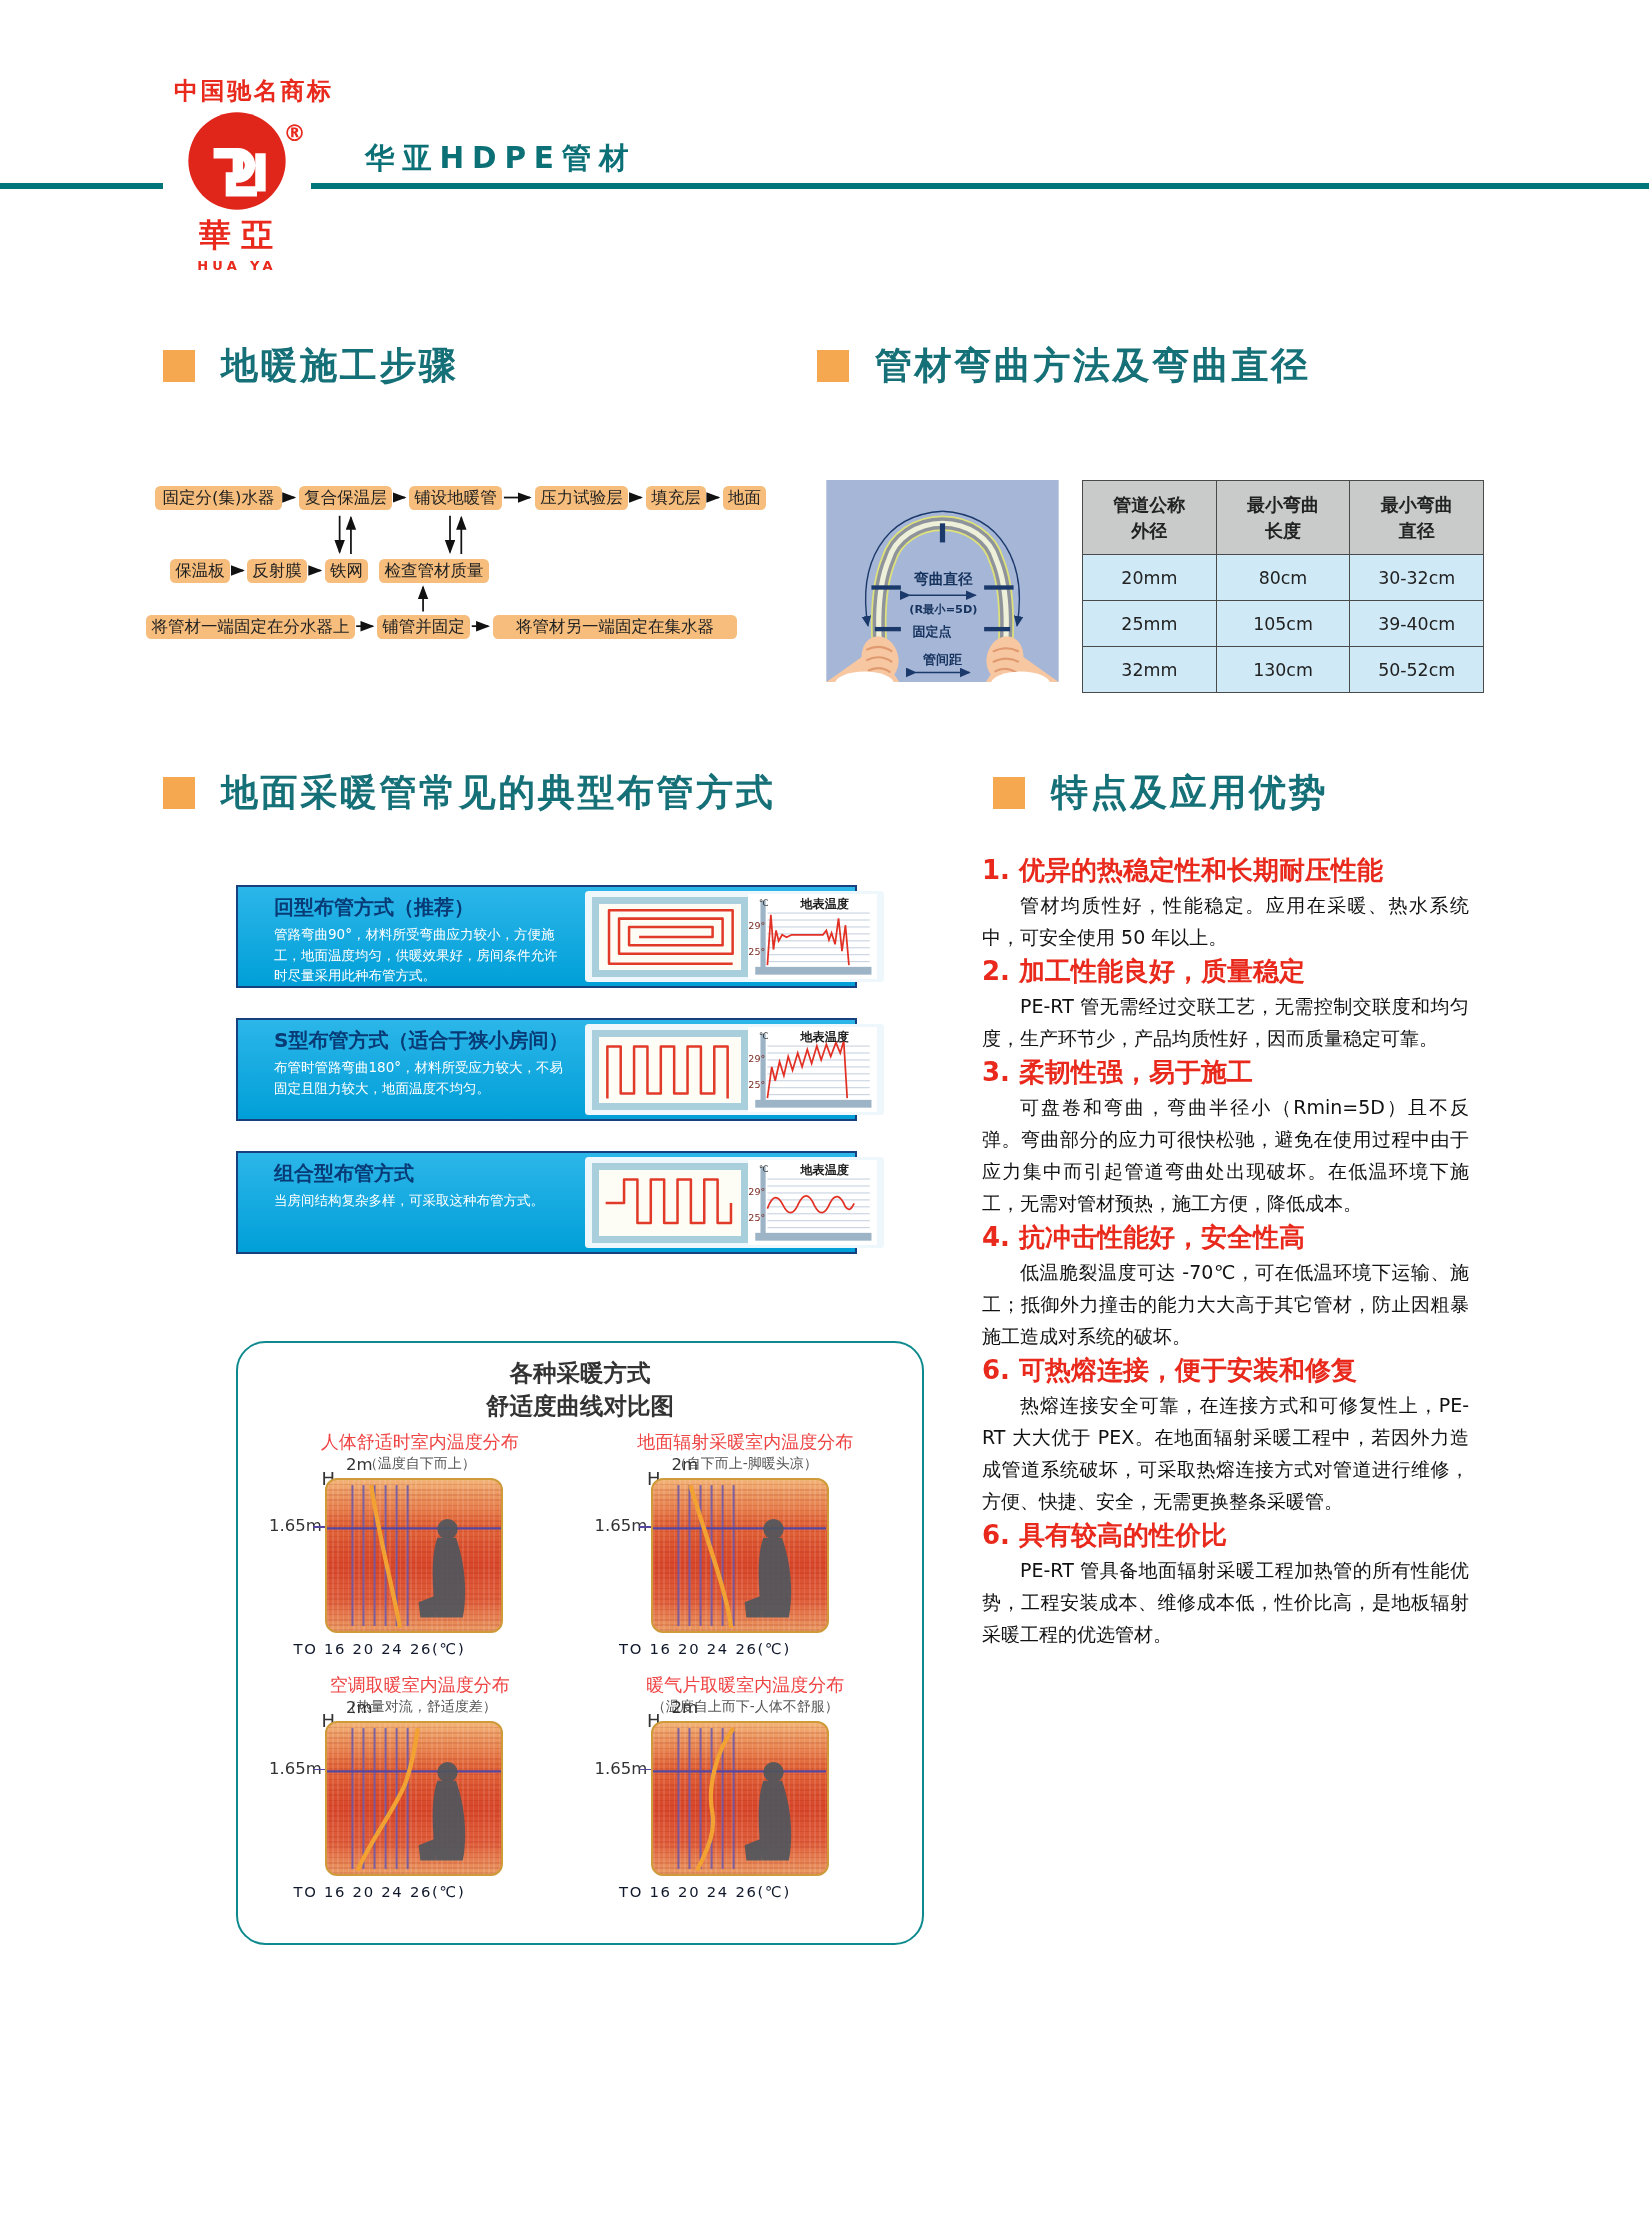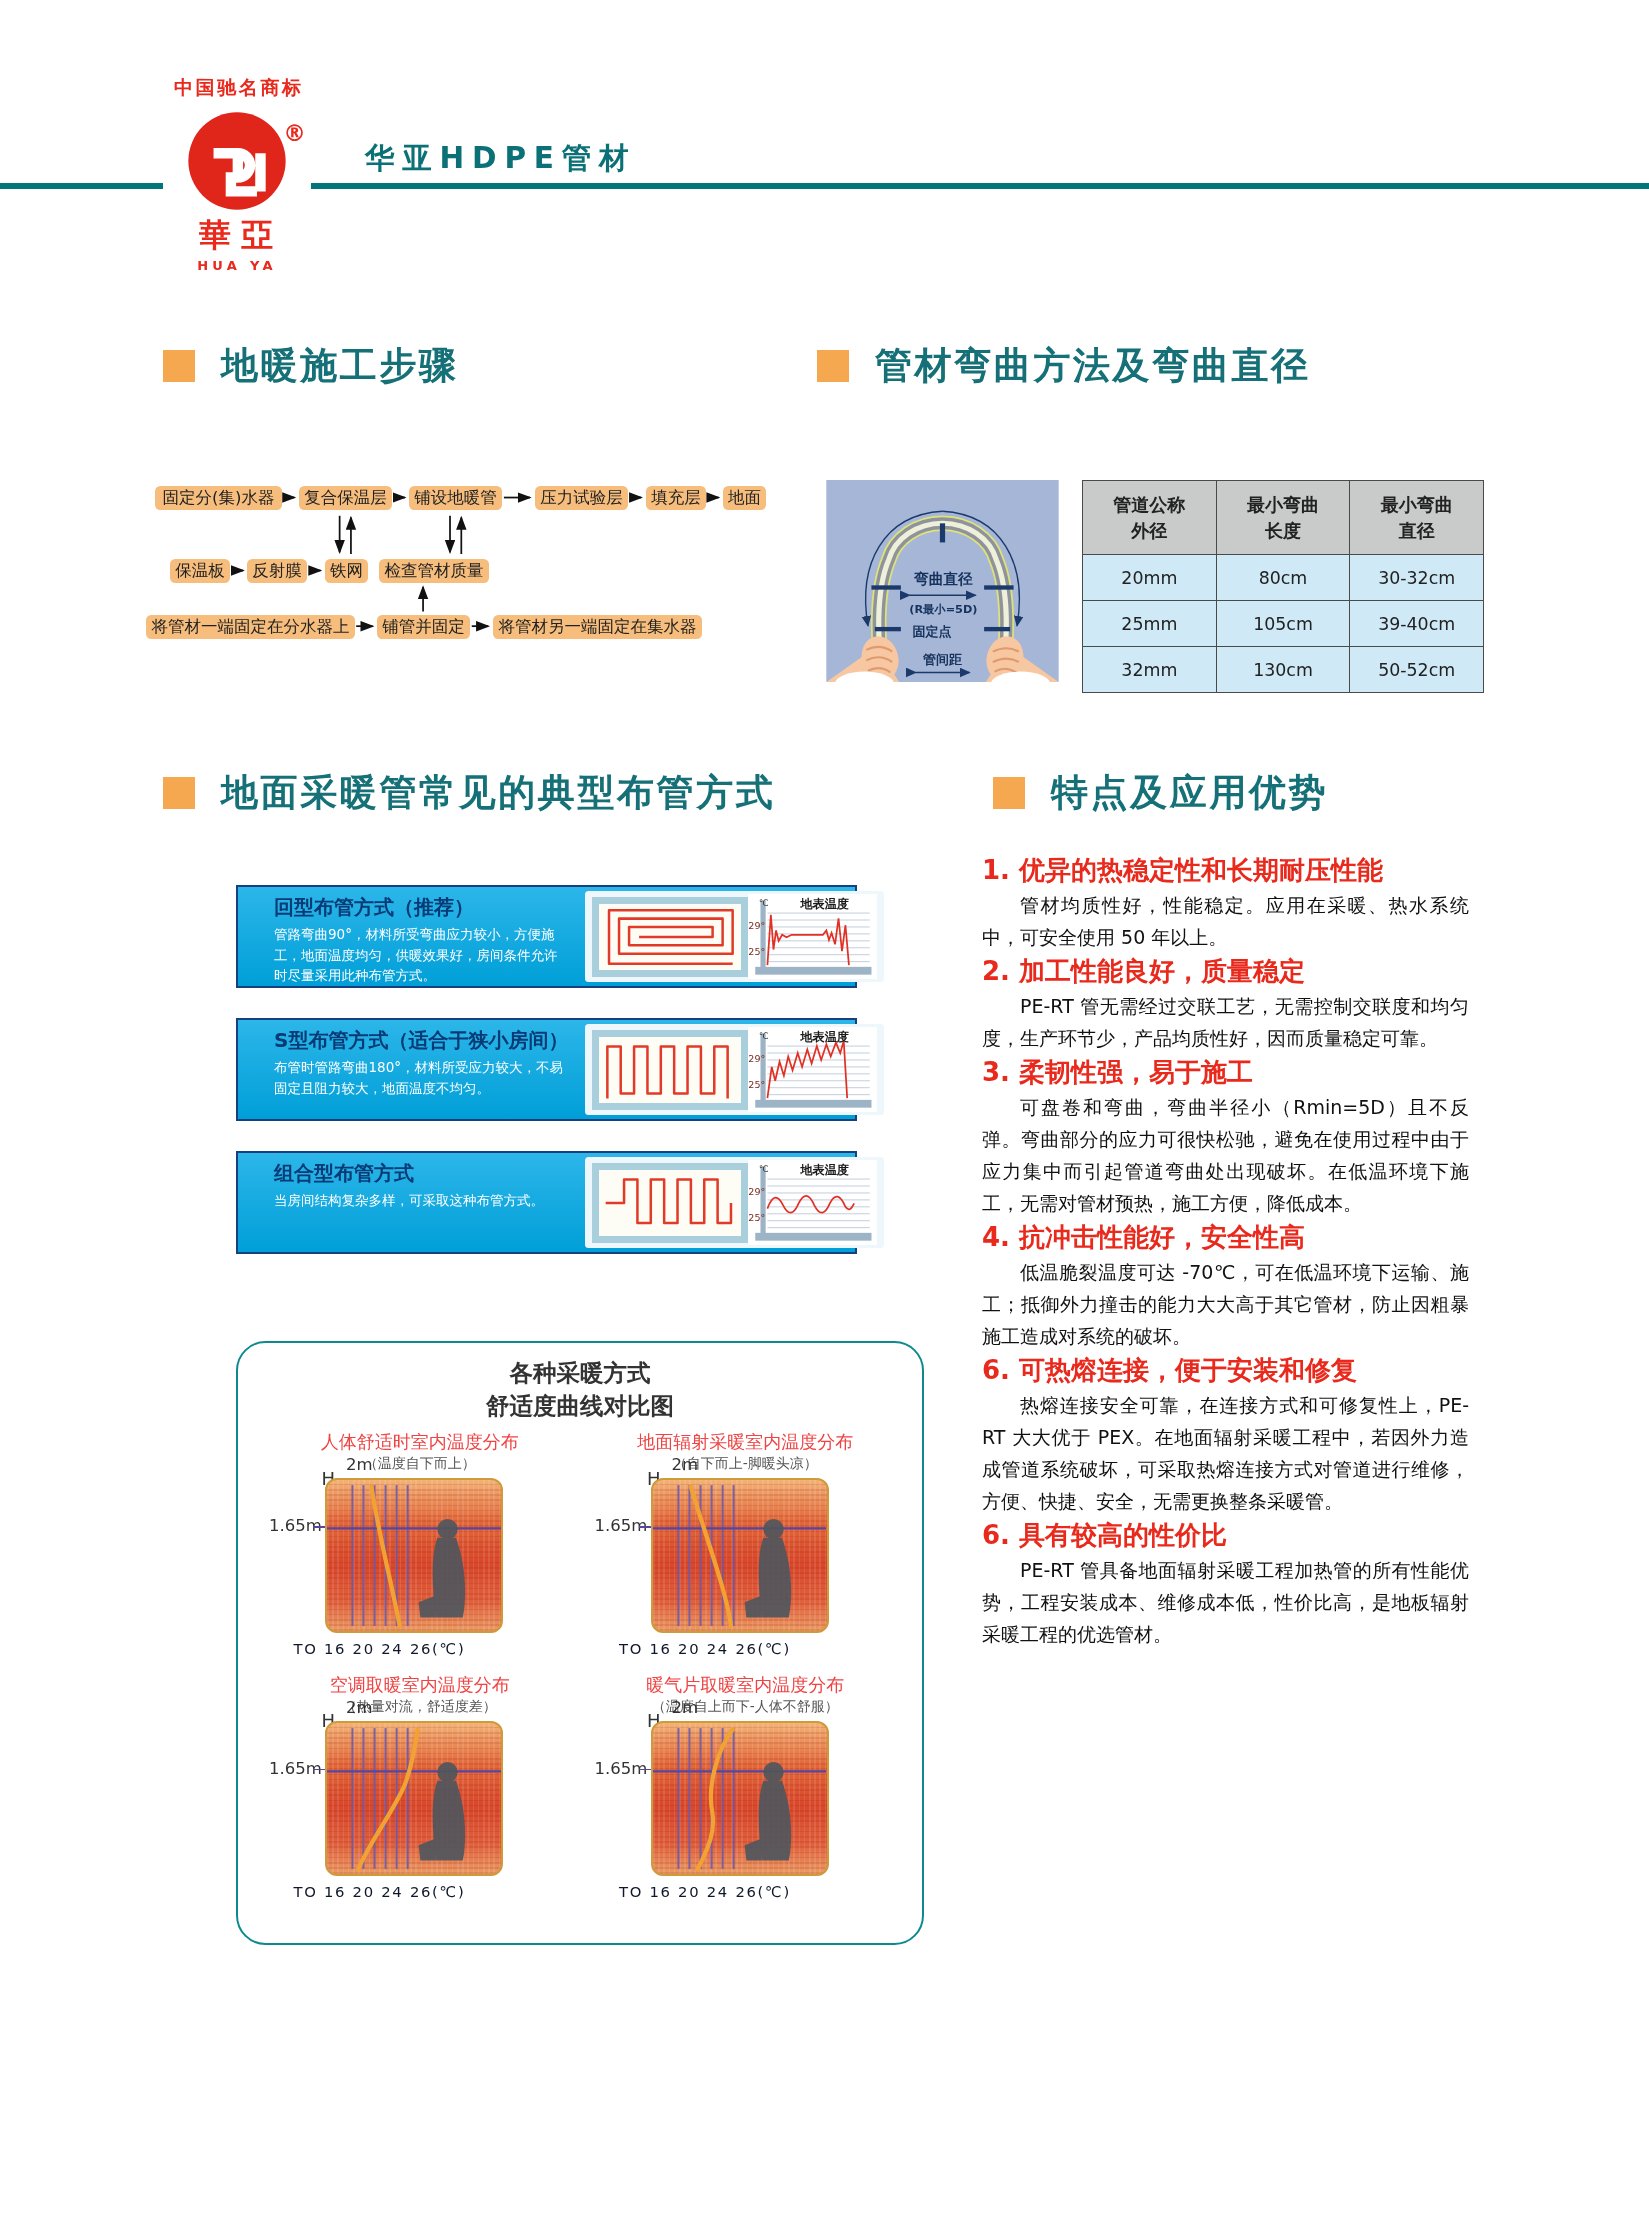--- a/index.html
+++ b/index.html
@@ -1,19 +1,19 @@
 <!DOCTYPE html>
 <html style="font-size:14px"><head>
 <meta charset="utf-8">
 <style>
   html,body{margin:0;padding:0;background:#e8e8e8;}
   .page{position:relative;width:1649px;height:2222px;background:#fff;overflow:hidden;
         font-family:"DejaVu Sans","Liberation Sans",sans-serif;color:#222;}
   
-  .trademark{position:absolute;left:174px;top:75px;font-size:19px;font-weight:bold;color:#e8291c;letter-spacing:2.6px;text-align:center;}
+  .trademark{position:absolute;left:174px;top:75px;font-size:24px;font-weight:bold;color:#e8291c;letter-spacing:2.6px;text-align:center;}
   .teal-line{position:absolute;left:0;top:183px;width:100%;height:6px;background:#00767b;}
   .logo-block{position:absolute;left:163px;top:108px;width:148px;height:170px;background:#fff;text-align:center;z-index:2;}
   .logo-reg{position:absolute;right:5.2px;top:12px;color:#e8291c;font-size:22.6px;font-weight:bold;}
   .brand-cn{font-size:32px;color:#e8291c;font-weight:bold;letter-spacing:10.4px;margin-top:-3.5px;padding-left:8.7px;}
   .brand-en{font-size:13px;color:#e8291c;font-weight:bold;letter-spacing:4.3px;}
   .product-name{position:absolute;left:365px;top:139px;font-size:29.5px;font-weight:bold;color:#0c7077;letter-spacing:7.8px;}
   
   .sec-head{position:absolute;display:flex;align-items:center;gap:26px;}
   .sq{width:32px;height:32px;background:#f6a850;flex:0 0 32px;}
   .sec-title{font-size:37px;font-weight:bold;color:#157077;letter-spacing:2.6px;white-space:nowrap;}
@@ -128,21 +128,21 @@
     <div class="fbox" style="left:291px;top:12px;width:93px;">铺设地暖管</div>
     <div class="fbox" style="left:417px;top:12px;width:93px;">压力试验层</div>
     <div class="fbox" style="left:528px;top:12px;width:60px;">填充层</div>
     <div class="fbox" style="left:605px;top:12px;width:43px;">地面</div>
     <div class="fbox" style="left:52px; top:85px;width:60px;">保温板</div>
     <div class="fbox" style="left:129px;top:85px;width:60px;">反射膜</div>
     <div class="fbox" style="left:207px;top:85px;width:43px;">铁网</div>
     <div class="fbox" style="left:261px;top:85px;width:110px;">检查管材质量</div>
     <div class="fbox" style="left:28px; top:141px;width:209px;">将管材一端固定在分水器上</div>
     <div class="fbox" style="left:259px;top:141px;width:93px;">铺管并固定</div>
-    <div class="fbox" style="left:375px;top:141px;width:209px;">将管材另一端固定在集水器</div>
+    <div class="fbox" style="left:375px;top:141px;width:244px;">将管材另一端固定在集水器</div>
   </div>
 
   <div class="bendfig">
     <svg width="233" height="202" viewBox="0 0 268 233">
       <rect width="268" height="233" fill="#a6b6d7"></rect>
       <path d="M0,233 L58,192 L84,233 Z" fill="#f7c7a2"></path>
       <path d="M268,233 L210,192 L184,233 Z" fill="#f7c7a2"></path>
       <path d="M64,233 C60,185 56,130 72,92 A 64,56 0 0 1 196,92 C 212,130 208,185 204,233" stroke="#dfe27a" stroke-width="18" fill="none"></path>
       <path d="M64,233 C60,185 56,130 72,92 A 64,56 0 0 1 196,92 C 212,130 208,185 204,233" stroke="#8f949c" stroke-width="14" fill="none"></path>
       <path d="M64,233 C60,185 56,130 72,92 A 64,56 0 0 1 196,92 C 212,130 208,185 204,233" stroke="#eef0da" stroke-width="6" fill="none"></path>

